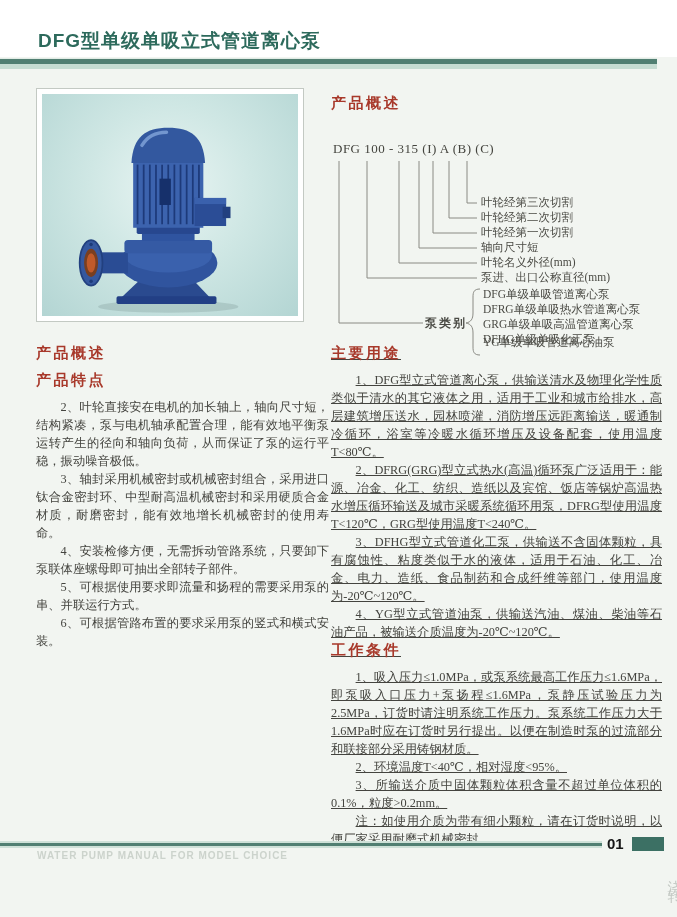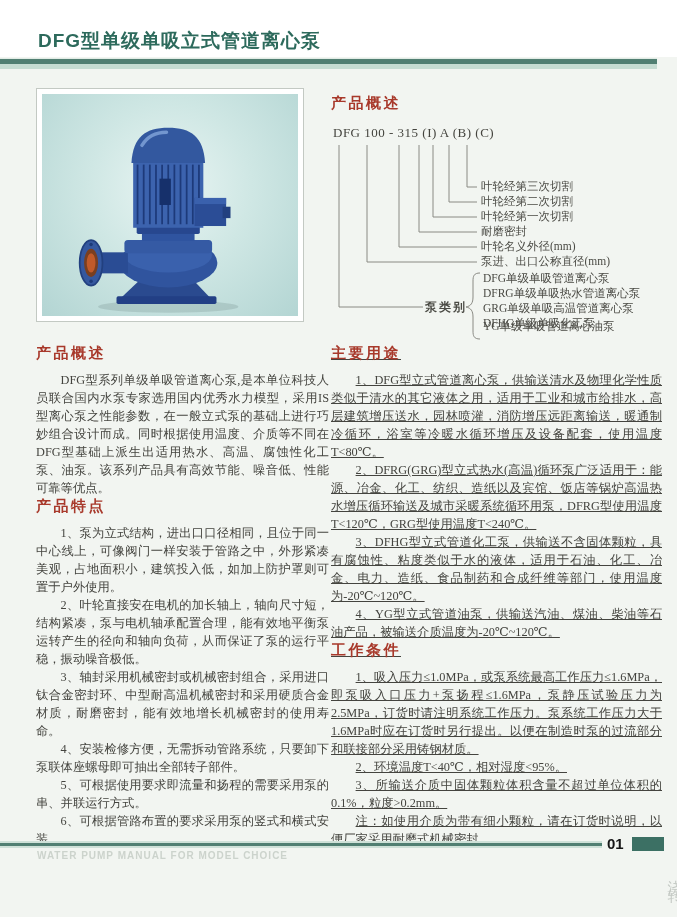--- a/index.html
+++ b/index.html
@@ -17,21 +17,21 @@
     background:#ffffff;border:1px solid #c3c9c3;padding:5px;}
   .photo-inner{width:100%;height:100%;
     background:radial-gradient(ellipse at 50% 42%,#e9f5f3 0%,#cfe7e4 45%,#b3d5d3 100%);
     display:flex;align-items:flex-end;justify-content:center;}
 
   
   .red-h{margin:0;font-size:15px;font-weight:bold;color:#a8392b;letter-spacing:2.5px;}
 
   
   .diagram-sec{position:absolute;left:331px;top:94px;width:346px;}
-  .diagram{position:relative;margin-top:12px;width:346px;height:238px;
+  .diagram{position:relative;margin-top:28px;width:346px;height:238px;
     font-size:11.5px;color:#4a4a44;}
   .model-code{position:absolute;left:2px;top:0;font-size:13px;letter-spacing:.5px;color:#44443e;}
   .connectors{position:absolute;left:0;top:0;}
   .dlabel{position:absolute;left:150px;white-space:nowrap;line-height:15px;}
   .dtype{position:absolute;left:152px;white-space:nowrap;line-height:15px;}
   .dcat{position:absolute;left:94px;top:174px;font-size:12px;letter-spacing:2px;white-space:nowrap;font-weight:bold;}
 
   
   .col{position:absolute;top:344px;color:#44443f;font-size:12.3px;line-height:18px;text-align:justify;}
   .col.left{left:36px;width:293px;}
@@ -113,37 +113,35 @@
           <path d="M88,20 V107 H146"></path>
           <path d="M68,20 V122 H146"></path>
           <path d="M36,20 V137 H146"></path>
           <path d="M8,20 V182 H92"></path>
           <path d="M149,148 C143,148 142,151 142,156 L142,172 C142,178 140,181 135,182 C140,183 142,186 142,192 L142,206 C142,211 143,214 149,214"></path>
         </g>
       </svg>
       <div class="dlabel" style="top:54px">叶轮经第三次切割</div>
       <div class="dlabel" style="top:69px">叶轮经第二次切割</div>
       <div class="dlabel" style="top:84px">叶轮经第一次切割</div>
-      <div class="dlabel" style="top:99px">耐磨密封</div>
+      <div class="dlabel" style="top:99px">轴向尺寸短</div>
       <div class="dlabel" style="top:114px">叶轮名义外径(mm)</div>
       <div class="dlabel" style="top:129px">泵进、出口公称直径(mm)</div>
       <div class="dcat">泵类别</div>
       <div class="dtype" style="top:146px">DFG单级单吸管道离心泵</div>
       <div class="dtype" style="top:161px">DFRG单级单吸热水管道离心泵</div>
       <div class="dtype" style="top:176px">GRG单级单吸高温管道离心泵</div>
       <div class="dtype" style="top:191px">DFHG单级单吸化工泵</div>
       <div class="dtype" style="top:194px">YG单级单吸管道离心油泵</div>
     </div>
   </section>
 
   <section class="col left">
     <h2 class="red-h">产品概述</h2>
-    <p>DFG型系列单级单吸管道离心泵,是本单位科技人员联合国内水泵专家选用国内优秀水力模型，采用IS型离心泵之性能参数，在一般立式泵的基础上进行巧妙组合设计而成。同时根据使用温度、介质等不同在DFG型基础上派生出适用热水、高温、腐蚀性化工泵、油泵。该系列产品具有高效节能、噪音低、性能可靠等优点。</p>
     <h2 class="red-h mt">产品特点</h2>
-    <p>1、泵为立式结构，进出口口径相同，且位于同一中心线上，可像阀门一样安装于管路之中，外形紧凑美观，占地面积小，建筑投入低，如加上防护罩则可置于户外使用。</p>
     <p>2、叶轮直接安在电机的加长轴上，轴向尺寸短，结构紧凑，泵与电机轴承配置合理，能有效地平衡泵运转产生的径向和轴向负荷，从而保证了泵的运行平稳，振动噪音极低。</p>
     <p>3、轴封采用机械密封或机械密封组合，采用进口钛合金密封环、中型耐高温机械密封和采用硬质合金材质，耐磨密封，能有效地增长机械密封的使用寿命。</p>
     <p>4、安装检修方便，无需拆动管路系统，只要卸下泵联体座螺母即可抽出全部转子部件。</p>
     <p>5、可根据使用要求即流量和扬程的需要采用泵的串、并联运行方式。</p>
     <p>6、可根据管路布置的要求采用泵的竖式和横式安装。</p>
   </section>
 
   <section class="col right">
     <h2 class="red-h">主要用途</h2>
     <p>1、DFG型立式管道离心泵，供输送清水及物理化学性质类似于清水的其它液体之用，适用于工业和城市给排水，高层建筑增压送水，园林喷灌，消防增压远距离输送，暖通制冷循环，浴室等冷暖水循环增压及设备配套，使用温度T&lt;80℃。</p>

